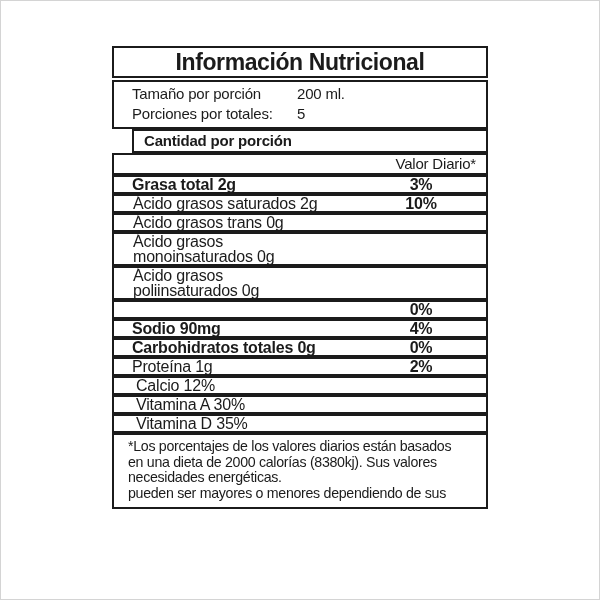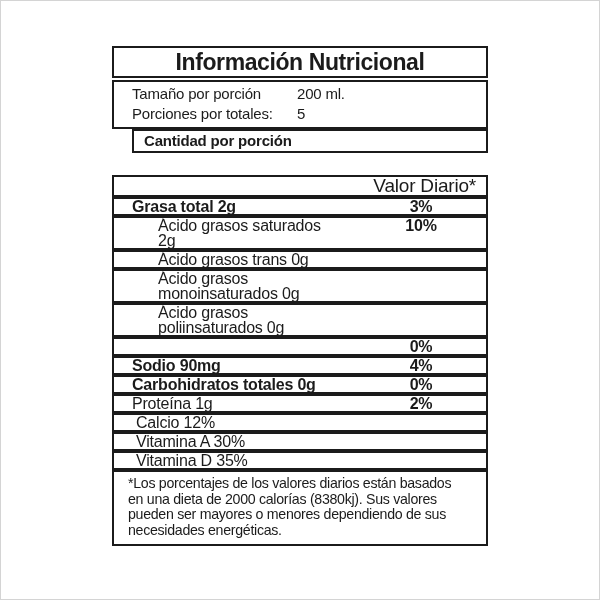--- a/index.html
+++ b/index.html
@@ -63,33 +63,32 @@
   .energy-row { display: flex; line-height: 18px; }
   .bold { font-weight: bold; }
   .val {
     margin-left: auto;
     width: 110px;
     text-align: center;
     flex: none;
     margin-right: 10px;
   }
   .dv-header {
-    font-size: 19px;
+    font-size: 15px;
     line-height: 15px;
     padding: 1px 10px 2px 0;
     text-align: right;
-    margin-top: 22px;
   }
   .row {
     display: flex;
     font-size: 16px;
     line-height: 15px;
     padding-left: 18px;
   }
-  .row.ind  { padding-left: 44px; gap: 45px; }
+  .row.ind  { padding-left: 19px; gap: 45px; }
   .row.ind2 { padding-left: 22px; justify-content: center; }
   .row .dv {
     margin-left: auto;
     width: 110px;
     text-align: center;
     font-weight: bold;
     flex: none;
     margin-right: 10px;
   }
   .footnote {
@@ -166,17 +165,17 @@
     <span class="dv"></span>
   </div>
   <div class="box row ind2">
     <span>Vitamina D 35%</span>
     <span class="dv"></span>
   </div>
 
   <div class="box footnote">
     <div>*Los porcentajes de los valores diarios están basados</div>
     <div>en una dieta de 2000 calorías (8380kj). Sus valores</div>
+    <div>necesidades energéticas.</div>
     <div>pueden ser mayores o menores dependiendo de sus</div>
-    <div>necesidades energéticas.</div>
   </div>
 
 </div>
 
 </body></html>

